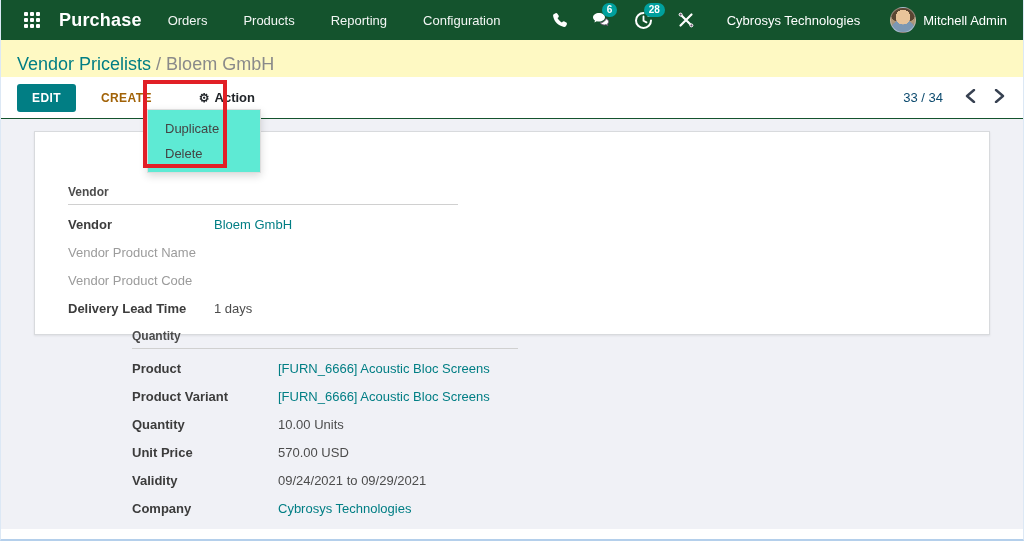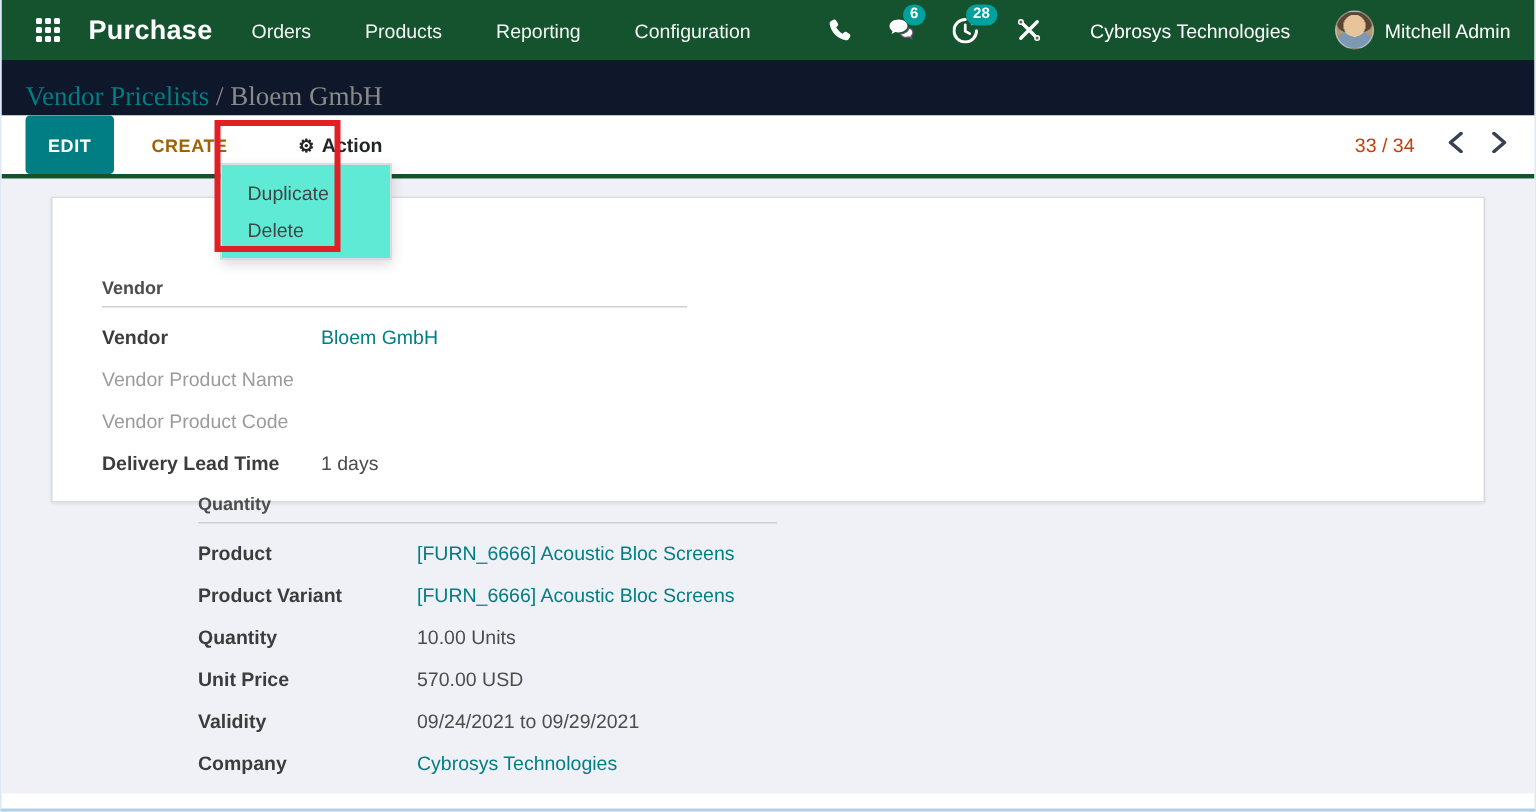--- a/index.html
+++ b/index.html
@@ -41,28 +41,28 @@
       radial-gradient(circle at 50% 38%, #e8c49a 0 38%, transparent 39%),
       radial-gradient(circle at 50% 95%, #7d98b3 0 45%, transparent 46%),
       radial-gradient(circle at 30% 25%, #5a4632 0 30%, transparent 31%),
       radial-gradient(circle at 70% 25%, #5a4632 0 30%, transparent 31%),
       linear-gradient(180deg, #8a7358 0%, #b49a78 55%, #6b7f95 100%);
     border:1px solid rgba(255,255,255,0.35);
   }
   .user-name { font-size:13px; }
 
   
-  .breadcrumb-bar { padding:14px 16px 2px 16px; background:#0f172a;font-family:Liberation Serif, serif; }
+  .breadcrumb-bar { padding:14px 16px 2px 16px; background:#fef9c3; }
   .breadcrumb { font-size:18px; }
   .bc-link { color:#017e84; cursor:pointer; }
   .bc-sep, .bc-current { color:#8a8a8a; }
   .controlbar {
     position:relative; height:42px; background:#fff;
-    display:flex; padding:0 16px;
-    border-bottom:3px solid #14532d;
+    display:flex; align-items:center; padding:0 16px;
+    border-bottom:1px solid #14532d;
   }
   .btn-primary {
     background:#017e84; color:#fff; border:none; border-radius:3px;
     font-size:12px; font-weight:bold; letter-spacing:0.4px;
     padding:7px 15px; cursor:pointer; font-family:inherit;
   }
   .btn-flat {
     background:transparent; color:#a16207; border:none;
     font-size:12px; font-weight:bold; letter-spacing:0.4px;
     padding:7px 12px; margin-left:13px; cursor:pointer; font-family:inherit;
@@ -77,21 +77,21 @@
     position:absolute; left:146px; top:32px; width:114px; z-index:20;
     background:#5eead4; border:1px solid #ddd; box-shadow:0 3px 8px rgba(0,0,0,0.15);
     padding:6px 0;
   }
   .dropdown .dd-item { font-size:13px; color:#444; padding:5px 17px; cursor:pointer; }
   .highlight-box {
     position:absolute; left:142px; top:3px; width:84px; height:88px;
     border:4px solid #e11f26; z-index:30; pointer-events:none;
   }
   .pager { margin-left:auto; display:flex; align-items:center; gap:14px; }
-  .pager-count { font-size:13px; color:#c2410c; margin-right:6px; }
+  .pager-count { font-size:13px; color:#0c4a6e; margin-right:6px; }
   .pager-btn { background:none; border:none; cursor:pointer; padding:2px; display:flex; }
 
   
   .content { background:#f0f1f6; height:410px; padding:12px 33px; }
   .sheet {
     background:#fff; border:1px solid #d8dadd; box-shadow:0 1px 2px rgba(0,0,0,0.08);
     height:204px; padding:53px 33px 0 33px; display:flex;flex-direction:column;
   }
   .group { width:390px; }
   .group.right { margin-left:64px; width:386px; }

